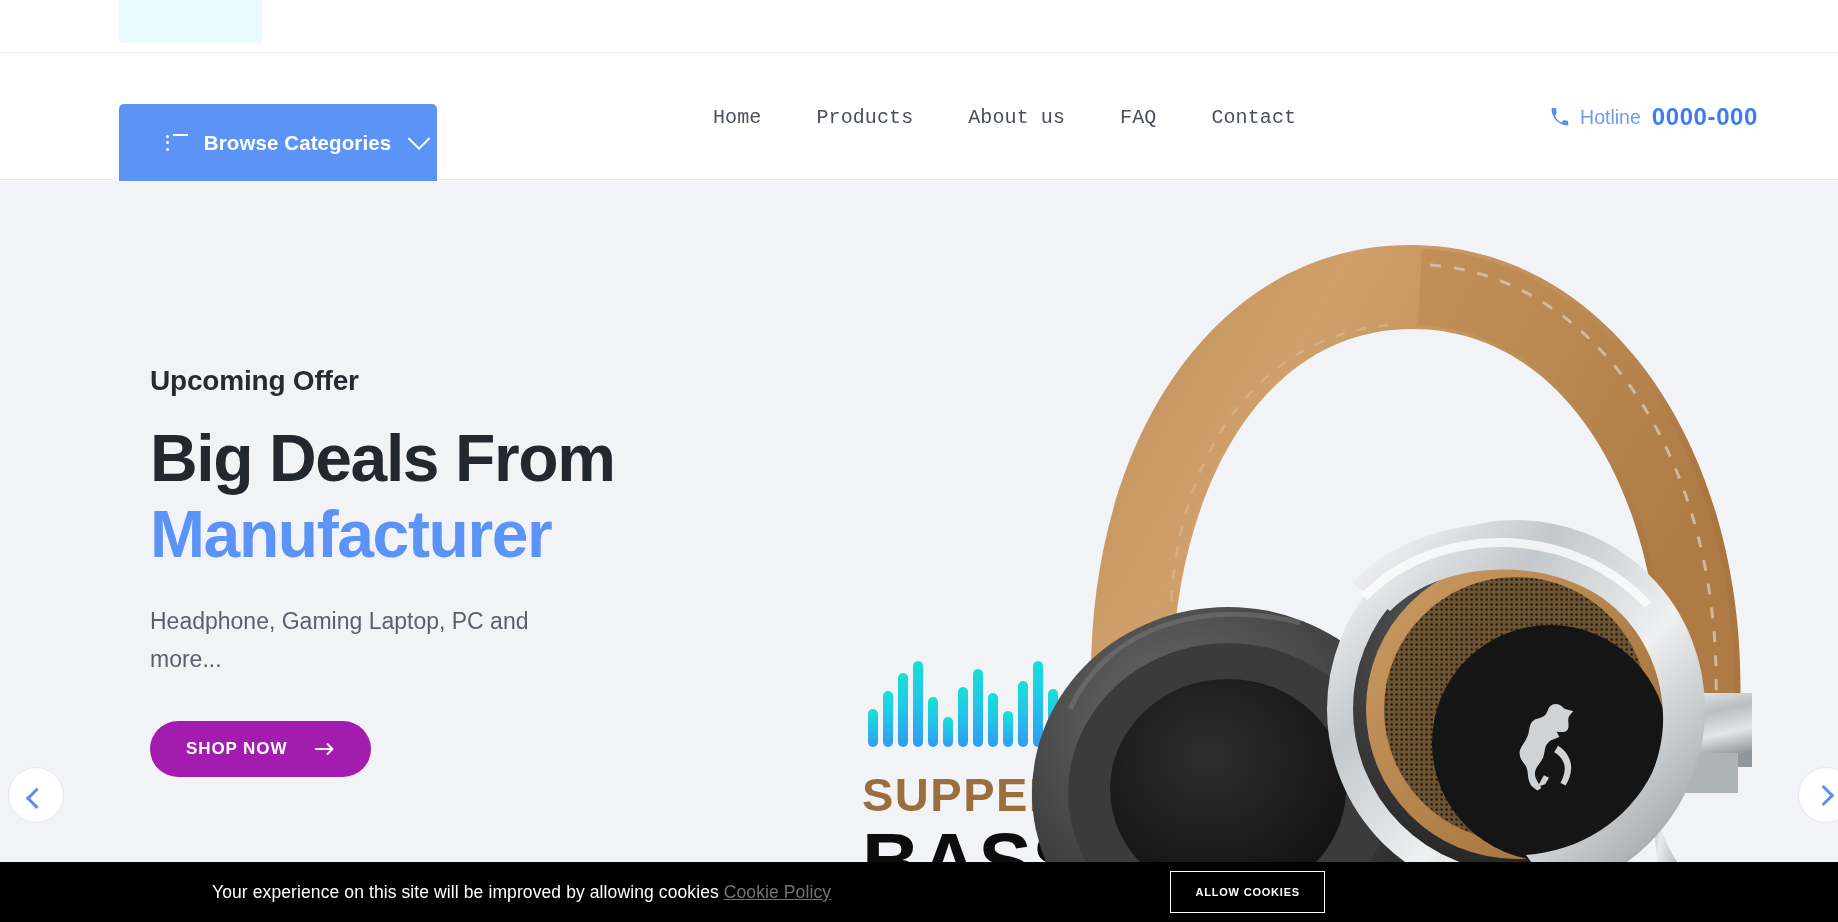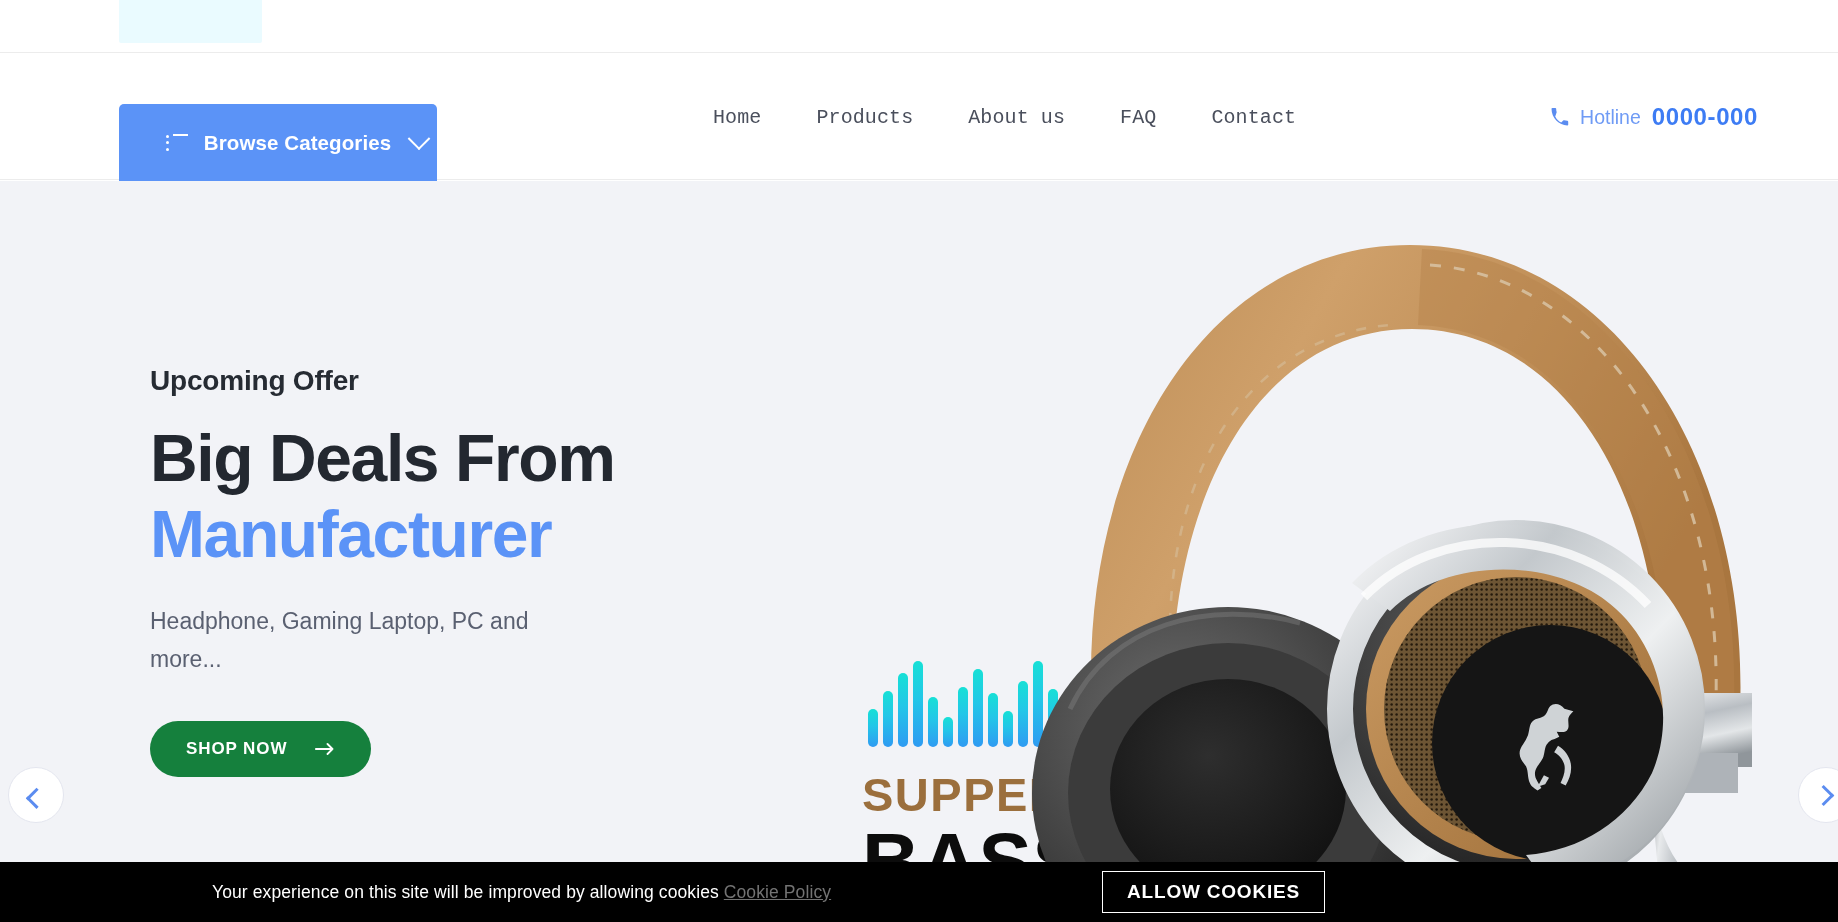--- a/index.html
+++ b/index.html
@@ -104,21 +104,21 @@
     margin-top:28px; font-size:66px; font-weight:800;
     line-height:1.0; letter-spacing:-1.4px; color:#232830;
   }
   .headline .accent { color:#5b93f7; display:block; margin-top:10px; }
   .subcopy {
     margin-top:36px; color:#5a6071; font-size:23px;
     line-height:1.65; max-width:430px;
   }
   .shop-btn {
     margin-top:42px; display:inline-flex; align-items:center; gap:28px;
-    background:#15803d; color:#ffffff;
+    background:#a21caf; color:#ffffff;
     border:none; border-radius:40px;
     padding:0 36px; height:56px;
     font-size:17px; font-weight:700; letter-spacing:0.9px;
     cursor:pointer; font-family:inherit;
   }
   .shop-arrow { width:20px; height:14px; flex:0 0 auto; }
 
   
   .product-stage {
     position:absolute; left:780px; top:-20px; width:1058px; height:720px;
@@ -170,21 +170,21 @@
   .cookie-text {
     position:absolute; left:212px;
     color:#ffffff; font-size:17.5px; letter-spacing:0.1px;
   }
   .cookie-text a { color:#737373; text-decoration:underline; }
   .allow-btn {
     position:absolute; right:513px;
     height:42px; padding:0 24px;
     background:transparent; color:#ffffff;
     border:1.5px solid #ffffff;
-    font-size:19px; font-weight:700; letter-spacing:0.8px;
+    font-size:11px; font-weight:700; letter-spacing:0.8px;
     cursor:pointer; font-family:inherit;
   }
 </style>
 </head>
 <body>
 
 <div class="page">
 
   <div class="logo-strip">
     <div class="logo-placeholder"></div>

